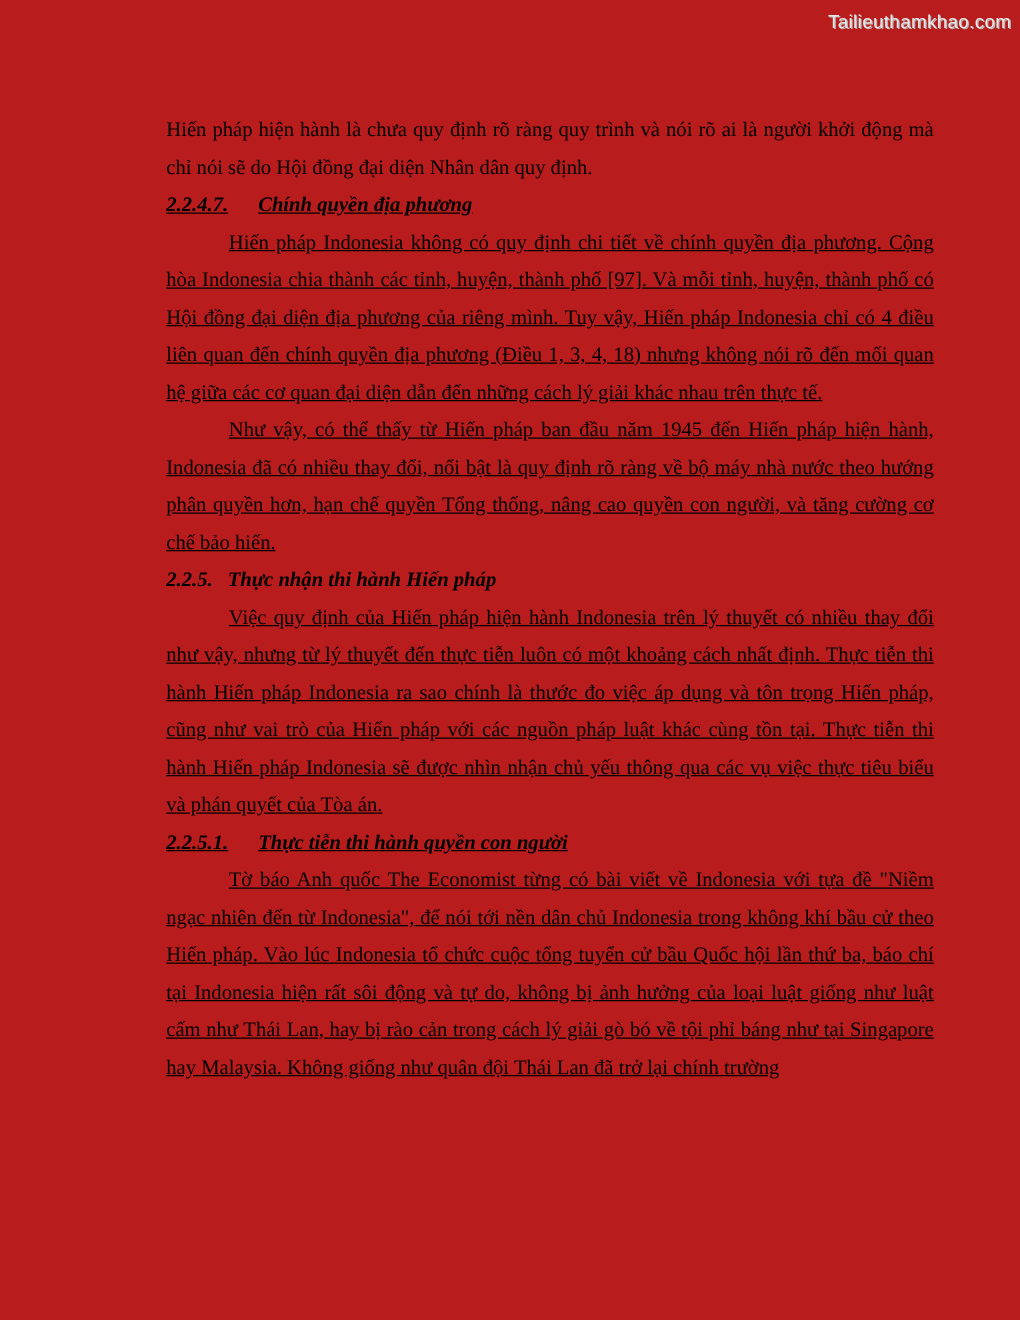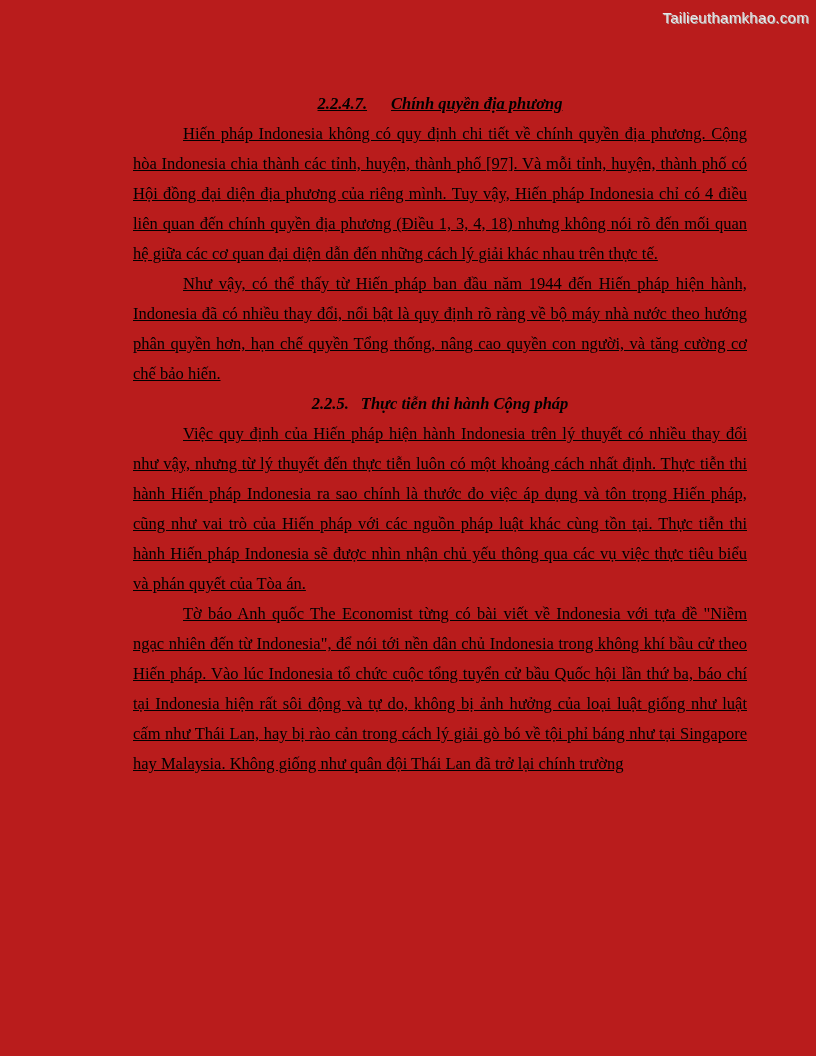--- a/index.html
+++ b/index.html
@@ -39,21 +39,21 @@
     margin: 0;
     padding: 0;
   }
   .para-indent {
     text-indent: 50px;
     text-decoration: underline;
   }
   .heading {
     font-weight: bold;
     font-style: italic;
-    text-align: center;
+    text-align: left;
   }
   .heading-sub {
     padding-left: 47px;
   }
   .heading-main {
     padding-left: 27px;
   }
   .heading-sub .h-num,
   .heading-sub .h-title {
     text-decoration: underline;
@@ -69,29 +69,31 @@
 </style>
 </head>
 <body>
 
 <div class="page">
 
   <div class="watermark">Tailieuthamkhao.com</div>
 
   <div class="content">
 
+    <p class="para">Hiến pháp hiện hành là chưa quy định rõ ràng quy trình và nói rõ ai là người khởi động mà chỉ nói sẽ do Hội đồng đại diện Nhân dân quy định.</p>
 
 
     <p class="heading heading-sub"><span class="h-num">2.2.4.7.</span><span class="h-gap-wide"></span><span class="h-title">Chính quyền địa phương</span></p>
 
     <p class="para para-indent">Hiến pháp Indonesia không có quy định chi tiết về chính quyền địa phương. Cộng hòa Indonesia chia thành các tỉnh, huyện, thành phố [97]. Và mỗi tỉnh, huyện, thành phố có Hội đồng đại diện địa phương của riêng mình. Tuy vậy, Hiến pháp Indonesia chỉ có 4 điều liên quan đến chính quyền địa phương (Điều 1, 3, 4, 18) nhưng không nói rõ đến mối quan hệ giữa các cơ quan đại diện dẫn đến những cách lý giải khác nhau trên thực tế.</p>
 
-    <p class="para para-indent">Như vậy, có thể thấy từ Hiến pháp ban đầu năm 1944 đến Hiến pháp hiện hành, Indonesia đã có nhiều thay đổi, nổi bật là quy định rõ ràng về bộ máy nhà nước theo hướng phân quyền hơn, hạn chế quyền Tổng thống, nâng cao quyền con người, và tăng cường cơ chế bảo hiến.</p>
+    <p class="para para-indent">Như vậy, có thể thấy từ Hiến pháp ban đầu năm 1945 đến Hiến pháp hiện hành, Indonesia đã có nhiều thay đổi, nổi bật là quy định rõ ràng về bộ máy nhà nước theo hướng phân quyền hơn, hạn chế quyền Tổng thống, nâng cao quyền con người, và tăng cường cơ chế bảo hiến.</p>
 
-    <p class="heading heading-main"><span class="h-num">2.2.5.</span><span class="h-gap-narrow"></span><span class="h-title">Thực tiễn thi hành Cộng pháp</span></p>
+    <p class="heading heading-main"><span class="h-num">2.2.5.</span><span class="h-gap-narrow"></span><span class="h-title">Thực nhận thi hành Hiến pháp</span></p>
 
     <p class="para para-indent">Việc quy định của Hiến pháp hiện hành Indonesia trên lý thuyết có nhiều thay đổi như vậy, nhưng từ lý thuyết đến thực tiễn luôn có một khoảng cách nhất định. Thực tiễn thi hành Hiến pháp Indonesia ra sao chính là thước đo việc áp dụng và tôn trọng Hiến pháp, cũng như vai trò của Hiến pháp với các nguồn pháp luật khác cùng tồn tại. Thực tiễn thi hành Hiến pháp Indonesia sẽ được nhìn nhận chủ yếu thông qua các vụ việc thực tiêu biểu và phán quyết của Tòa án.</p>
 
+    <p class="heading heading-sub"><span class="h-num">2.2.5.1.</span><span class="h-gap-wide"></span><span class="h-title">Thực tiễn thi hành quyền con người</span></p>
 
     <p class="para para-indent">Tờ báo Anh quốc The Economist từng có bài viết về Indonesia với tựa đề "Niềm ngạc nhiên đến từ Indonesia", để nói tới nền dân chủ Indonesia trong không khí bầu cử theo Hiến pháp. Vào lúc Indonesia tổ chức cuộc tổng tuyển cử bầu Quốc hội lần thứ ba, báo chí tại Indonesia hiện rất sôi động và tự do, không bị ảnh hưởng của loại luật giống như luật cấm như Thái Lan, hay bị rào cản trong cách lý giải gò bó về tội phỉ báng như tại Singapore hay Malaysia. Không giống như quân đội Thái Lan đã trở lại chính trường</p>
 
   </div>
 </div>
 
 </body></html>

